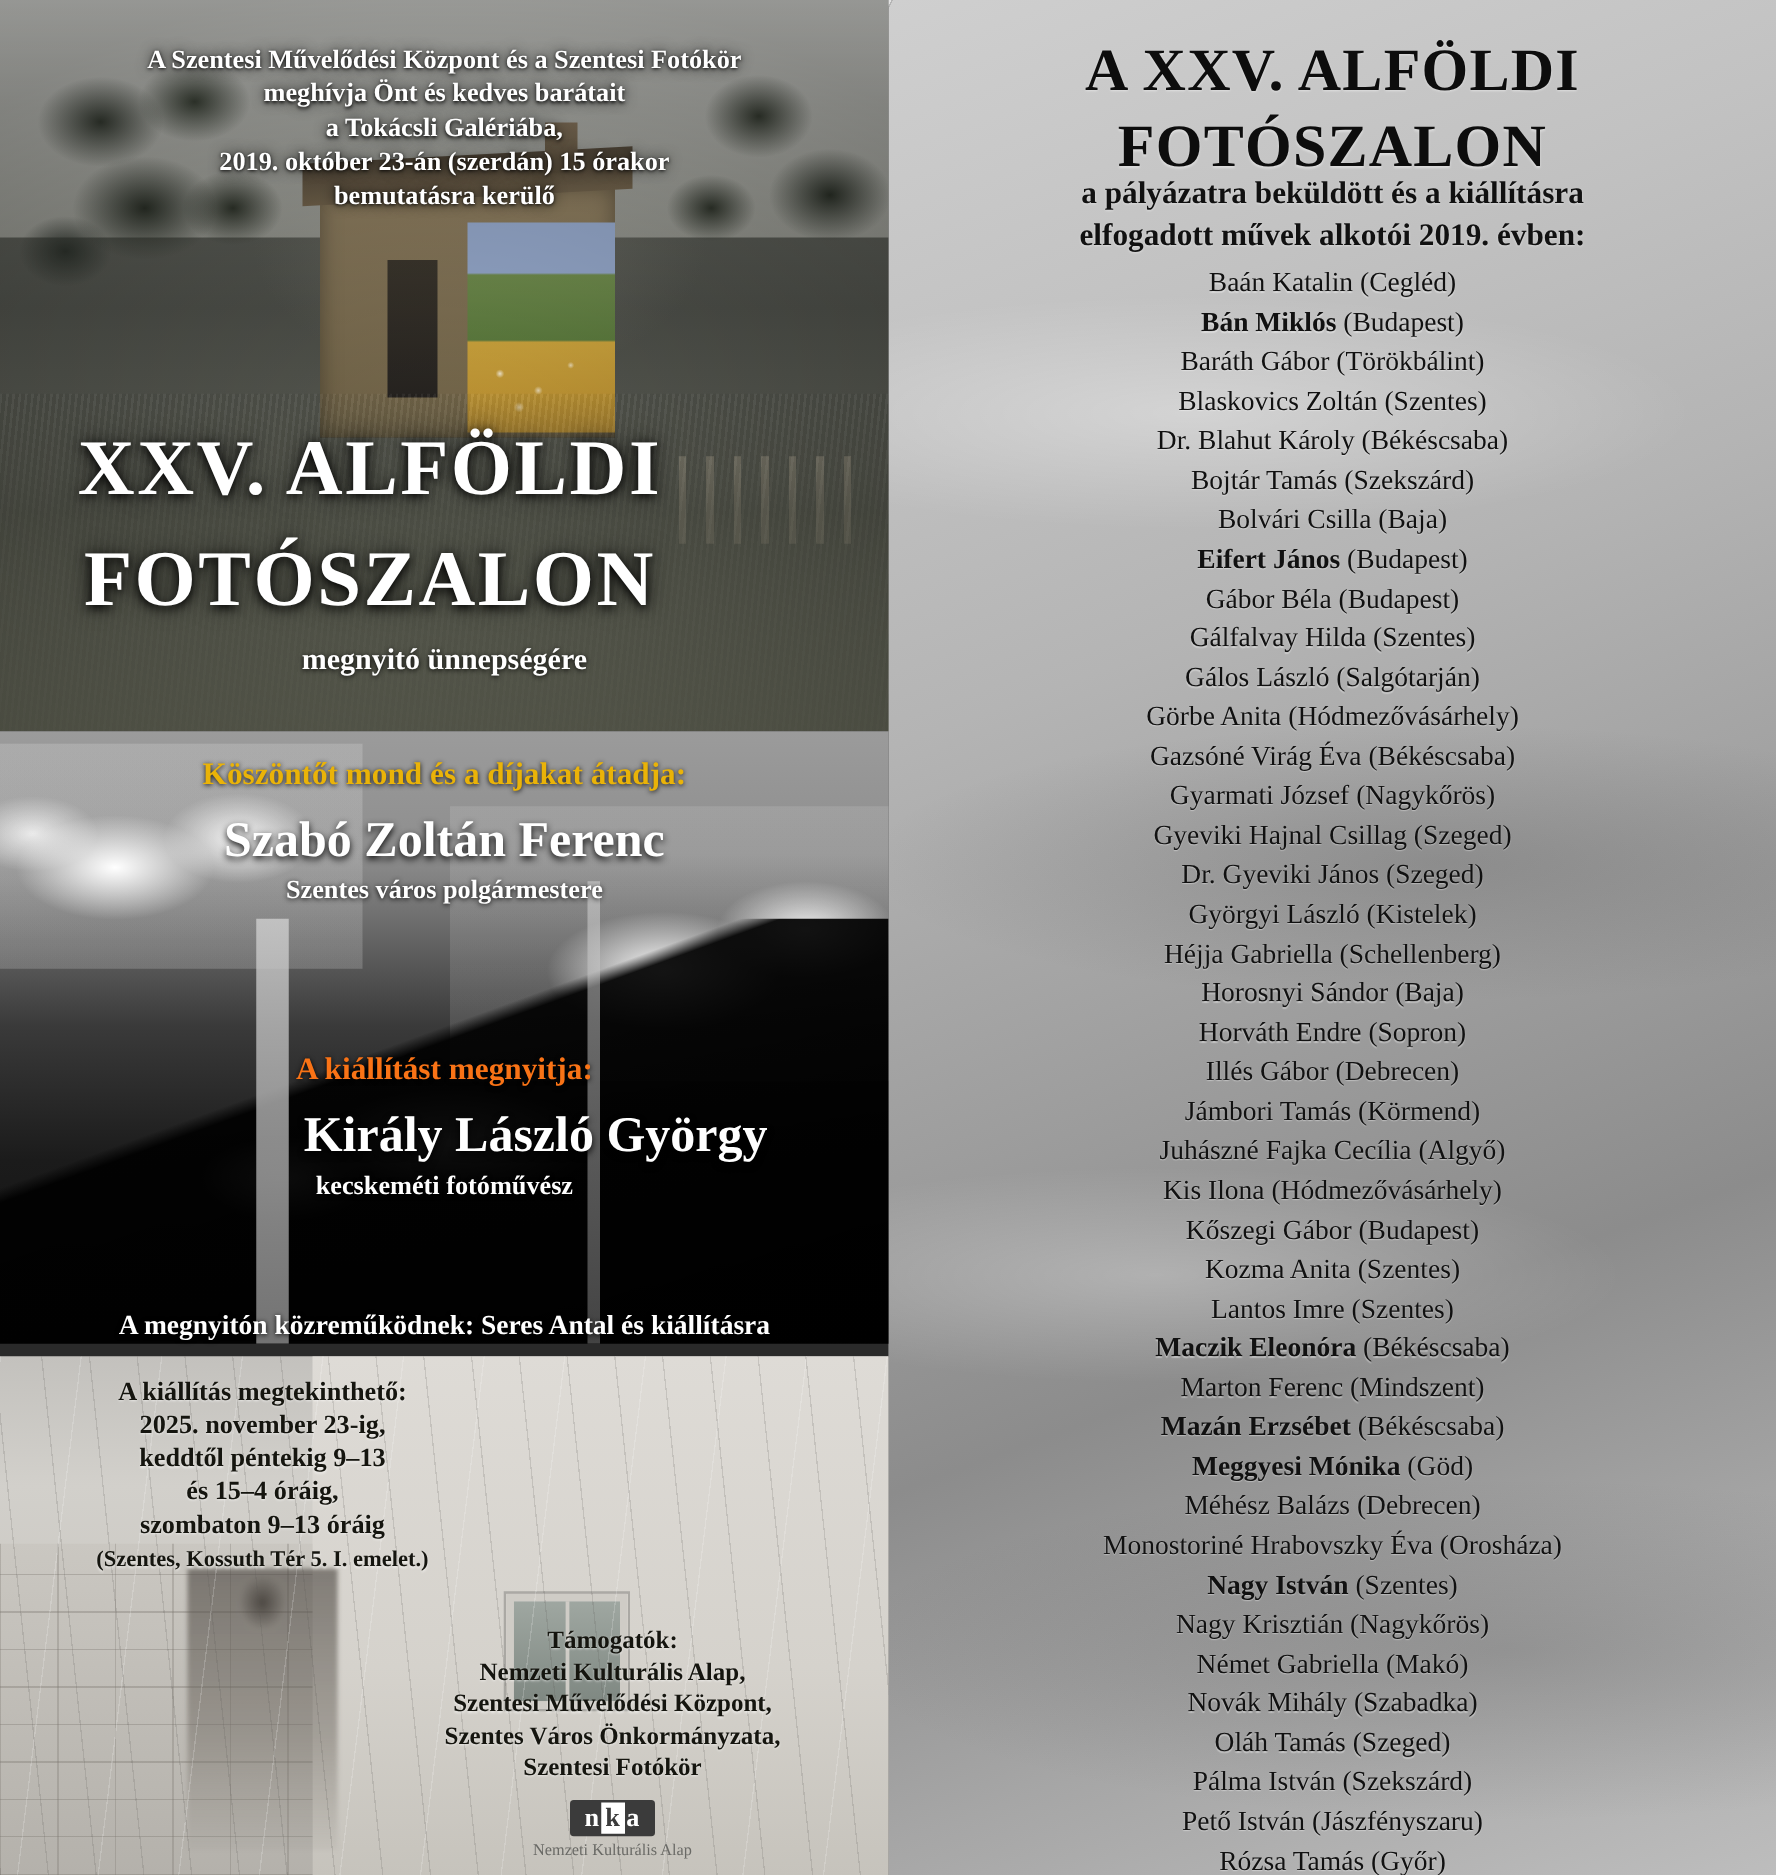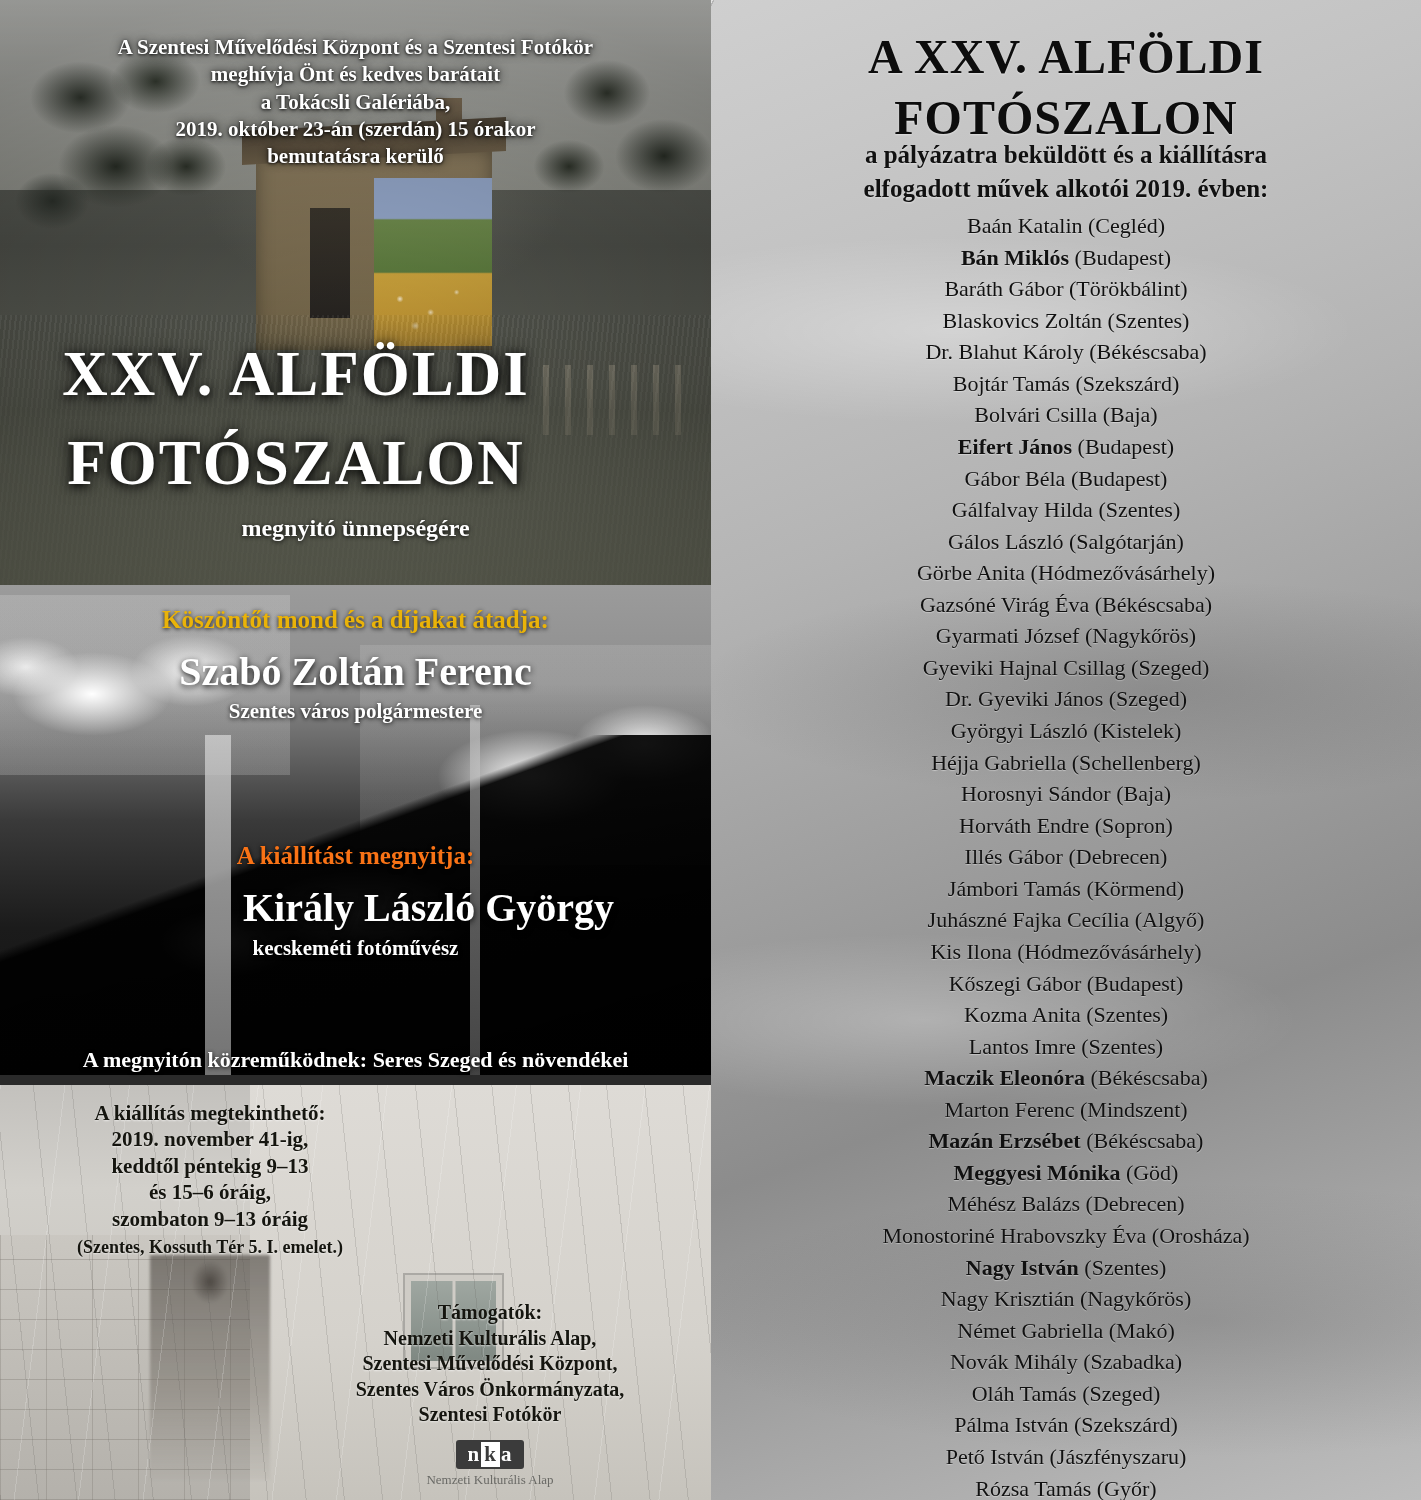--- a/index.html
+++ b/index.html
@@ -381,35 +381,35 @@
     </div>
 
     <div class="mid-label-1">Köszöntőt mond és a díjakat átadja:</div>
     <div class="mid-name-1">Szabó Zoltán Ferenc</div>
     <div class="mid-role-1">Szentes város polgármestere</div>
 
     <div class="mid-label-2">A kiállítást megnyitja:</div>
     <div class="mid-name-2">Király László György</div>
     <div class="mid-role-2">kecskeméti fotóművész</div>
 
-    <div class="mid-credit">A megnyitón közreműködnek: Seres Szeged és növendékei</div>
+    <div class="mid-credit">A megnyitón közreműködnek: Seres Antal és kiállításra</div>
 
     <div class="photo-bot">
       <div class="wall"></div>
       <div class="window"></div>
       <div class="stones"></div>
       <div class="figure"></div>
       <div class="scratches"></div>
     </div>
 
     <div class="info-block">
       <div>A kiállítás megtekinthető:</div>
-      <div>2019. november 41-ig,</div>
+      <div>2025. november 23-ig,</div>
       <div>keddtől péntekig 9–13</div>
-      <div>és 15–6 óráig,</div>
+      <div>és 15–4 óráig,</div>
       <div>szombaton 9–13 óráig</div>
       <span class="small">(Szentes, Kossuth Tér 5. I. emelet.)</span>
     </div>
 
     <div class="support-block">
       <div>Támogatók:</div>
       <div>Nemzeti Kulturális Alap,</div>
       <div>Szentesi Művelődési Központ,</div>
       <div>Szentes Város Önkormányzata,</div>
       <div>Szentesi Fotókör</div>

